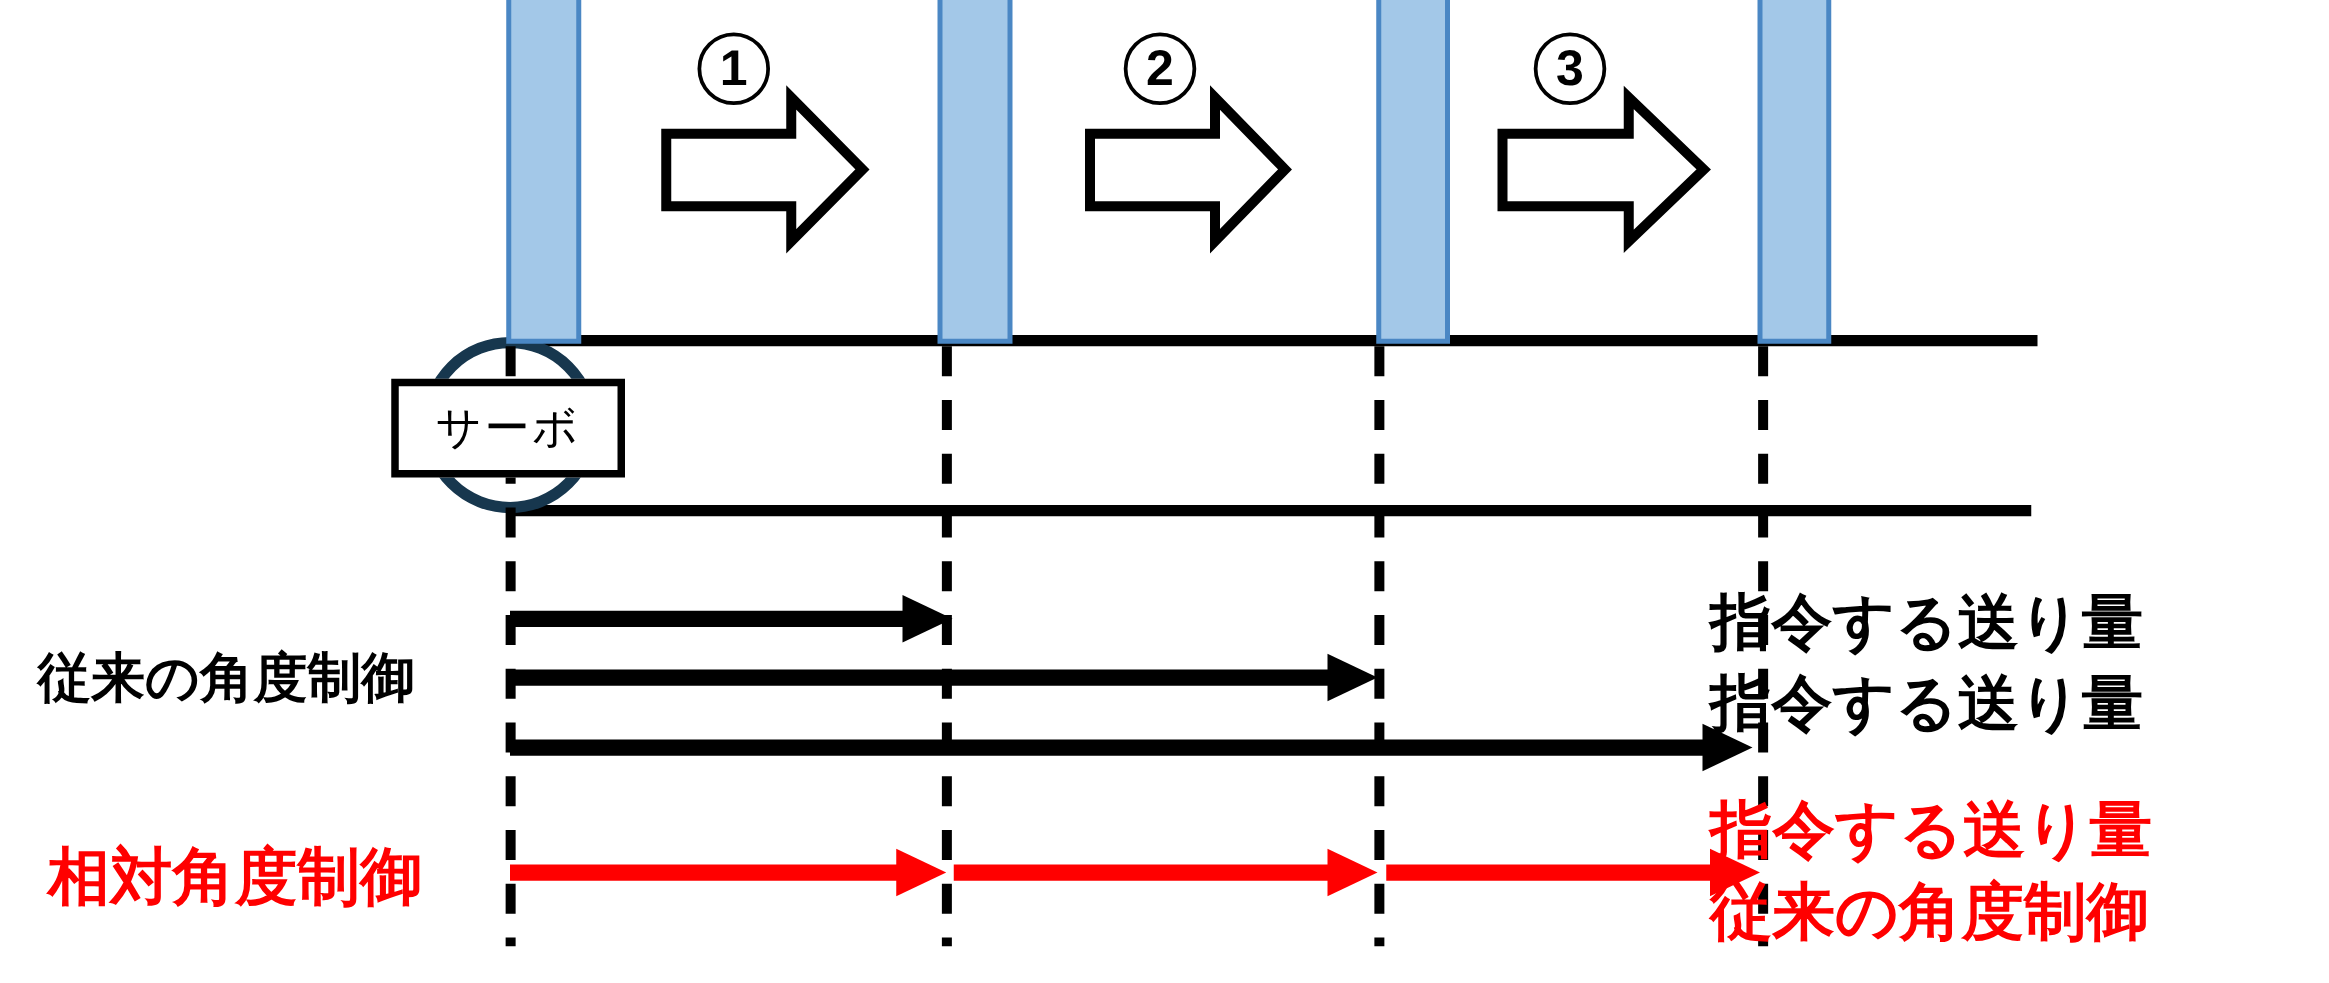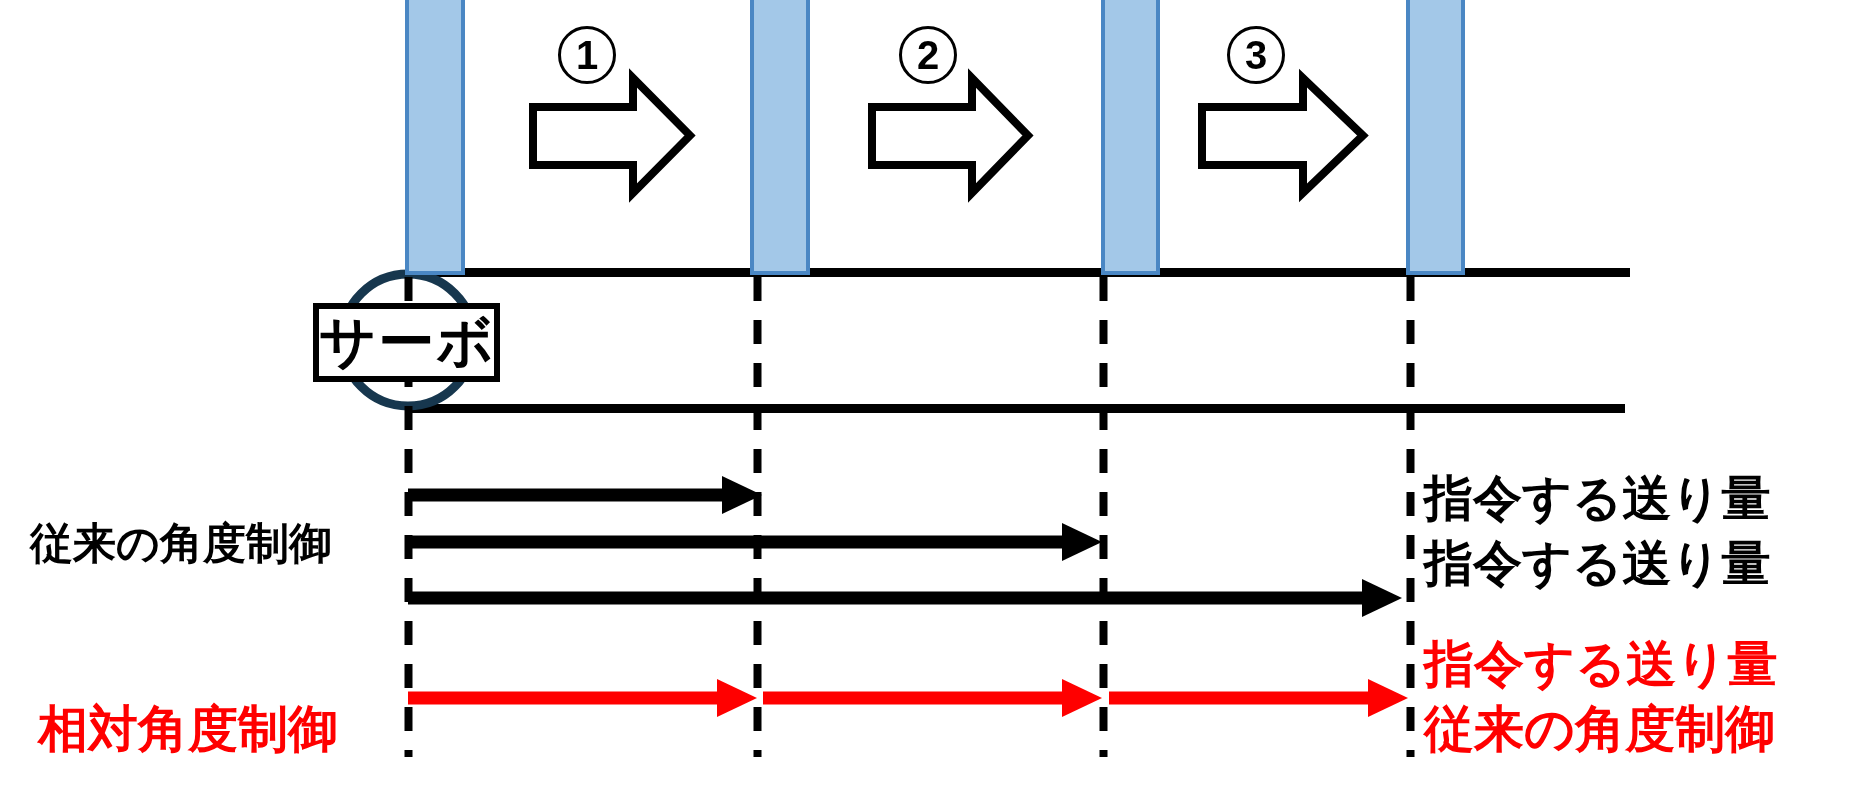--- a/index.html
+++ b/index.html
@@ -9,27 +9,27 @@
   }
   .stage svg{position:absolute;left:0;top:0;}
   .step-circle{
     position:absolute;width:52px;height:52px;border:3px solid var(--c-black);
     border-radius:50%;background:var(--c-white);display:flex;align-items:center;justify-content:center;
     font-size:40px;font-weight:600;color:var(--c-black);line-height:1;
   }
   .servo-box{
     position:absolute;left:313px;top:303px;width:175px;height:67px;
     border:6px solid var(--c-black);background:var(--c-white);
-    display:flex;align-items:center;justify-content:flex-start;
-    font-size:56px;font-weight:bold;color:var(--c-black);letter-spacing:2px;white-space:nowrap;
+    display:flex;align-items:center;justify-content:center;
+    font-size:36px;font-weight:normal;color:var(--c-black);letter-spacing:2px;white-space:nowrap;
   }
   .row-label{position:absolute;font-weight:bold;white-space:nowrap;line-height:1;}
   .row-label.conventional{left:30px;top:522px;font-size:43px;color:var(--c-black);}
-  .row-label.relative{left:38px;top:676px;font-size:50px;color:var(--c-red);margin-top:28px;}
-  .annotation{position:absolute;left:1424px;font-weight:bold;line-height:65px;white-space:nowrap;}
+  .row-label.relative{left:38px;top:676px;font-size:50px;color:var(--c-red);}
+  .annotation{position:absolute;left:1368px;font-weight:bold;line-height:65px;white-space:nowrap;}
   .annotation.black{top:466px;font-size:49px;color:var(--c-black);}
   .annotation.red{top:632px;font-size:50px;color:var(--c-red);}
 </style>
 </head>
 <body>
 
 <div class="stage">
 
   <svg width="1863" height="786" viewBox="0 0 1863 786">
 

